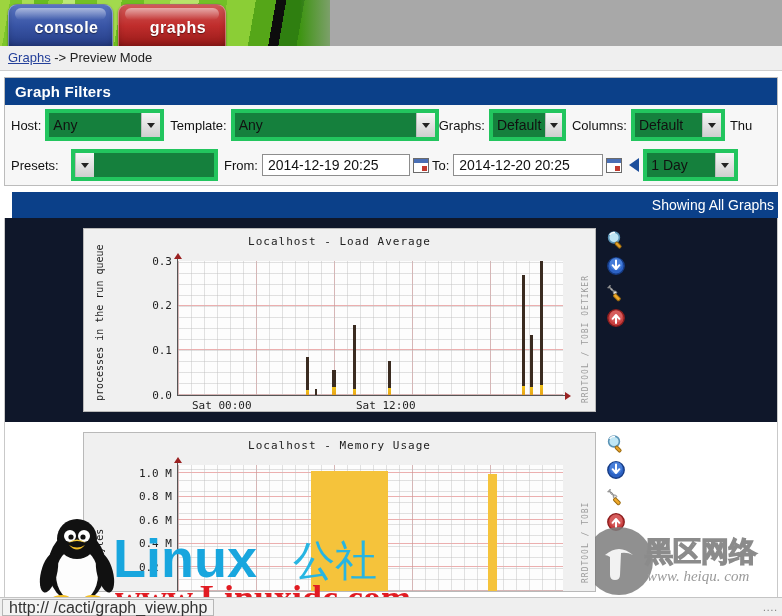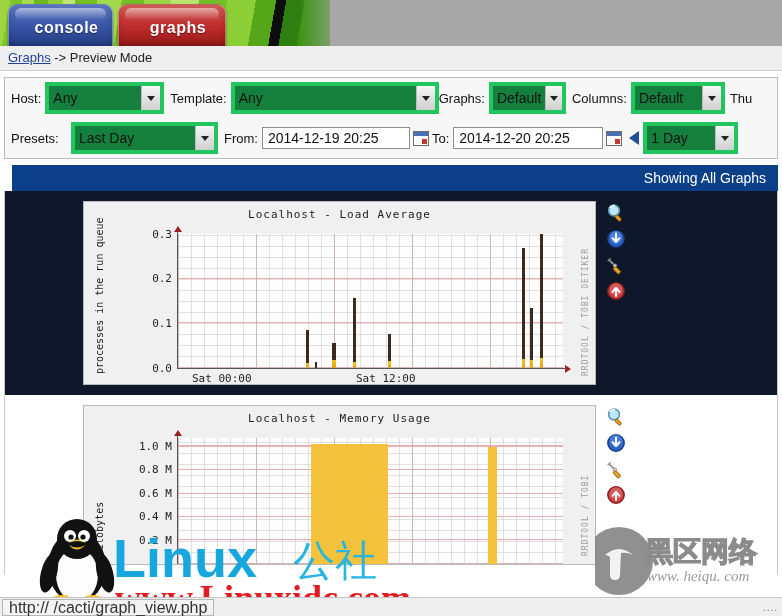--- a/index.html
+++ b/index.html
@@ -71,21 +71,21 @@
     display:flex;align-items:center;padding:0 5px;font-size:14px;color:#111;}
   .cal-ico{width:16px;height:15px;margin:0 3px;border:1px solid #6b6b6b;background:#fff;
     position:relative;box-sizing:border-box;}
   .cal-ico:before{content:"";position:absolute;left:0;right:0;top:0;height:4px;background:#4a6fb5;}
   .cal-ico:after{content:"";position:absolute;right:1px;bottom:1px;width:5px;height:5px;background:#c23a2f;}
   .left-arrow{width:0;height:0;border-top:7px solid transparent;border-bottom:7px solid transparent;
     border-right:10px solid #1d4f9c;margin:0 4px;}
 
   
   .showing-bar{margin:6px 4px 0 12px;background:#0b4089;color:#fff;
-    text-align:right;padding:5px 12px;font-size:14px;}
+    text-align:right;padding:5px 4px;font-size:14px;}
 
   
   .graph-row{border-left:1px solid #c9c9c9;border-right:1px solid #c9c9c9;
     margin:0 4px;padding:10px 0 10px 78px;display:flex;align-items:flex-start;}
   .row-alt{background:#0f172a;}
   .row-plain{background:#ffffff;}
 
   .rrd{position:relative;background:#f0f0f0;border:1px solid #b9b9b9;
     box-sizing:border-box;font-family:"DejaVu Sans Mono", monospace;}
   .rrd-title{position:absolute;left:0;right:0;top:6px;text-align:center;
@@ -140,20 +140,21 @@
       <div class="gloss"></div>
       <span>graphs</span>
     </div>
   </div>
 
   <div class="breadcrumb">
     <a href="#">Graphs</a><span> -&gt; </span><span>Preview Mode</span>
   </div>
 
   <div class="panel">
+    <div class="panel-head">Graph Filters</div>
 
     <div class="filter-row">
       <span class="lbl">Host:</span>
       <div class="sel" style="width:119px">
         <span class="val" style="flex:1">Any</span>
         <span class="arrow">
             <i></i>
           </span>
       </div>
 
@@ -180,21 +181,20 @@
             <i></i>
           </span>
       </div>
 
       <span class="lbl" style="margin-left:5px">Thu</span>
     </div>
 
     <div class="filter-row">
       <span class="lbl" style="min-width:56px">Presets:</span>
       <div class="sel" style="width:147px">
-        <span class="val" style="flex:1">Last Day</span>
         <span class="arrow">
             <i></i>
           </span>
       </div>
 
       <span class="lbl" style="margin-left:6px">From:</span>
       <div class="txtbox" style="width:148px">2014-12-19 20:25</div>
       <span class="cal-ico"></span>
 
       <span class="lbl">To:</span>

